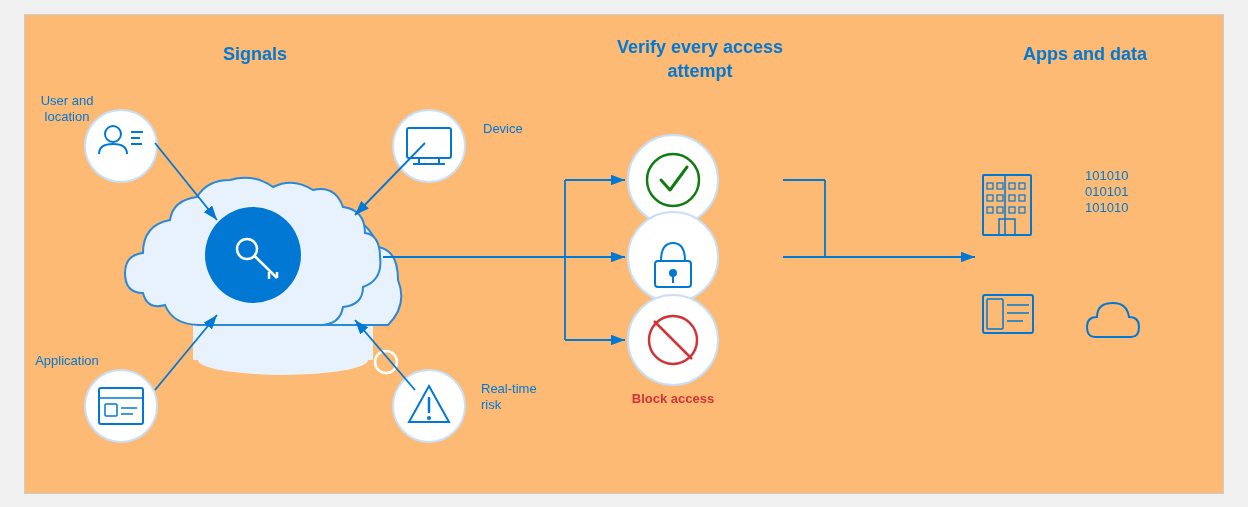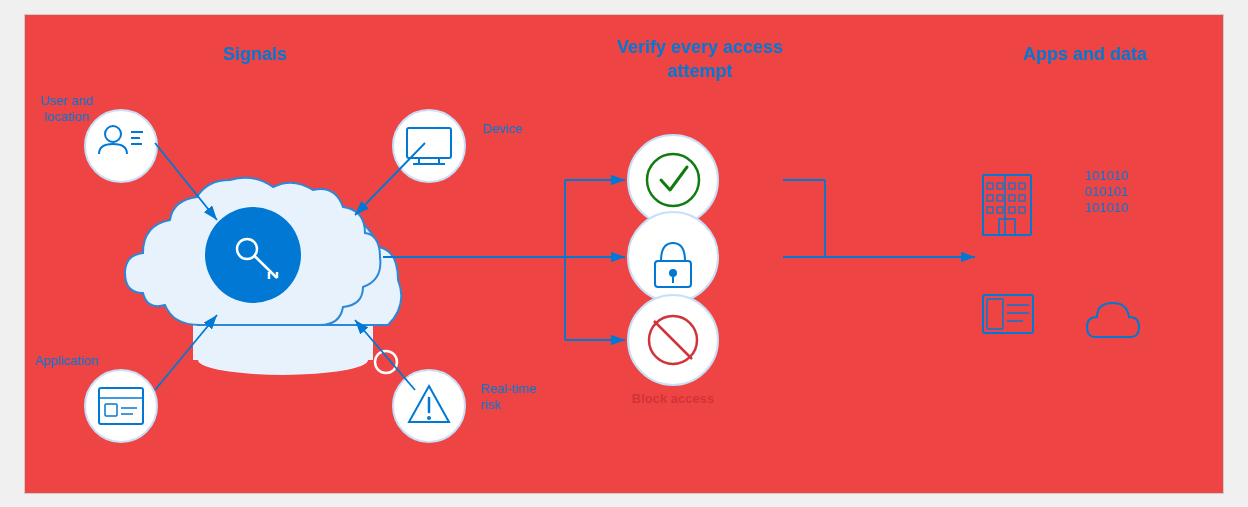--- a/index.html
+++ b/index.html
@@ -5,21 +5,21 @@
     * { box-sizing: border-box; margin: 0; padding: 0; }
     body {
       font-family: 'Segoe UI', Arial, sans-serif;
       background: #f0f0f0;
       display: flex;
       align-items: center;
       justify-content: center;
       min-height: 100vh;
     }
     .diagram-container {
-      background: #ef4444;
+      background: #fdba74;
       border: 1px solid #ccc;
       width: 1200px;
       height: 480px;
       position: relative;
       overflow: hidden;
     }
 
     svg text {
       font-family: 'Segoe UI', Arial, sans-serif;
     }

